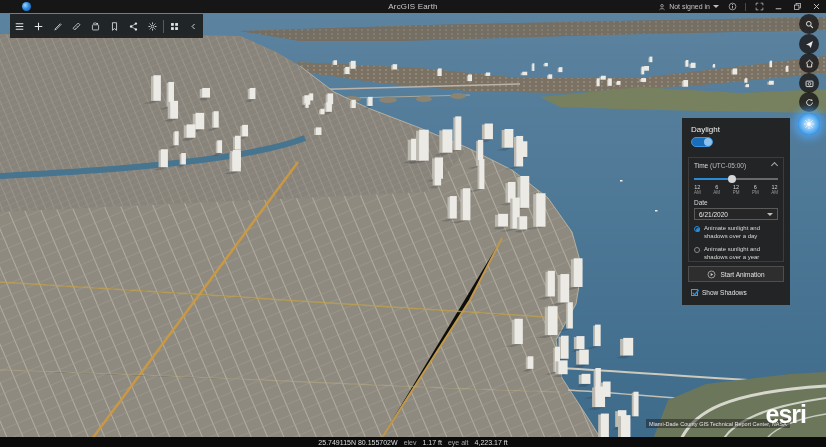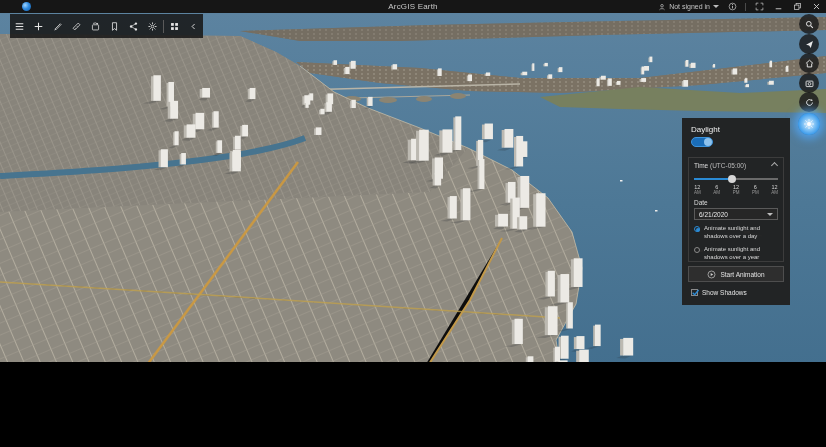--- a/index.html
+++ b/index.html
@@ -1,18 +1,18 @@
 <!DOCTYPE html>
 <html><head>
 <meta charset="utf-8">
 <style>
   * { margin:0; padding:0; box-sizing:border-box; }
   html,body { background:#000; }
   body { font-family:"Liberation Sans", sans-serif; }
-  #app { position:relative; width:826px; height:362px; overflow:hidden; background:#0e0e0e; }
+  #app { position:relative; width:826px; height:447px; overflow:hidden; background:#0e0e0e; }
 
   
   .titlebar { position:absolute; left:0; top:0; width:826px; height:13px; background:#161616; display:flex; align-items:center; z-index:50; }
   .titlebar .applogo { width:9px; height:9px; border-radius:50%; margin-left:22px;
       background:radial-gradient(circle at 35% 35%, #9fd4ff 0%, #2f8ae0 45%, #0f5fae 100%); }
   .titlebar .title { position:absolute; left:0; right:0; text-align:center; font-size:8px; color:#c9c9c9; letter-spacing:.2px; }
   .tb-right { position:absolute; right:4px; top:0; height:13px; display:flex; align-items:center; gap:7px; }
   .tb-right .signin { display:flex; align-items:center; gap:3px; color:#c2c2c2; font-size:7px; cursor:default; }
   .caret-down { width:0; height:0; border-left:3px solid transparent; border-right:3px solid transparent; border-top:3px solid #bdbdbd; }
   .tb-sep { width:1px; height:8px; background:#4a4a4a; }

